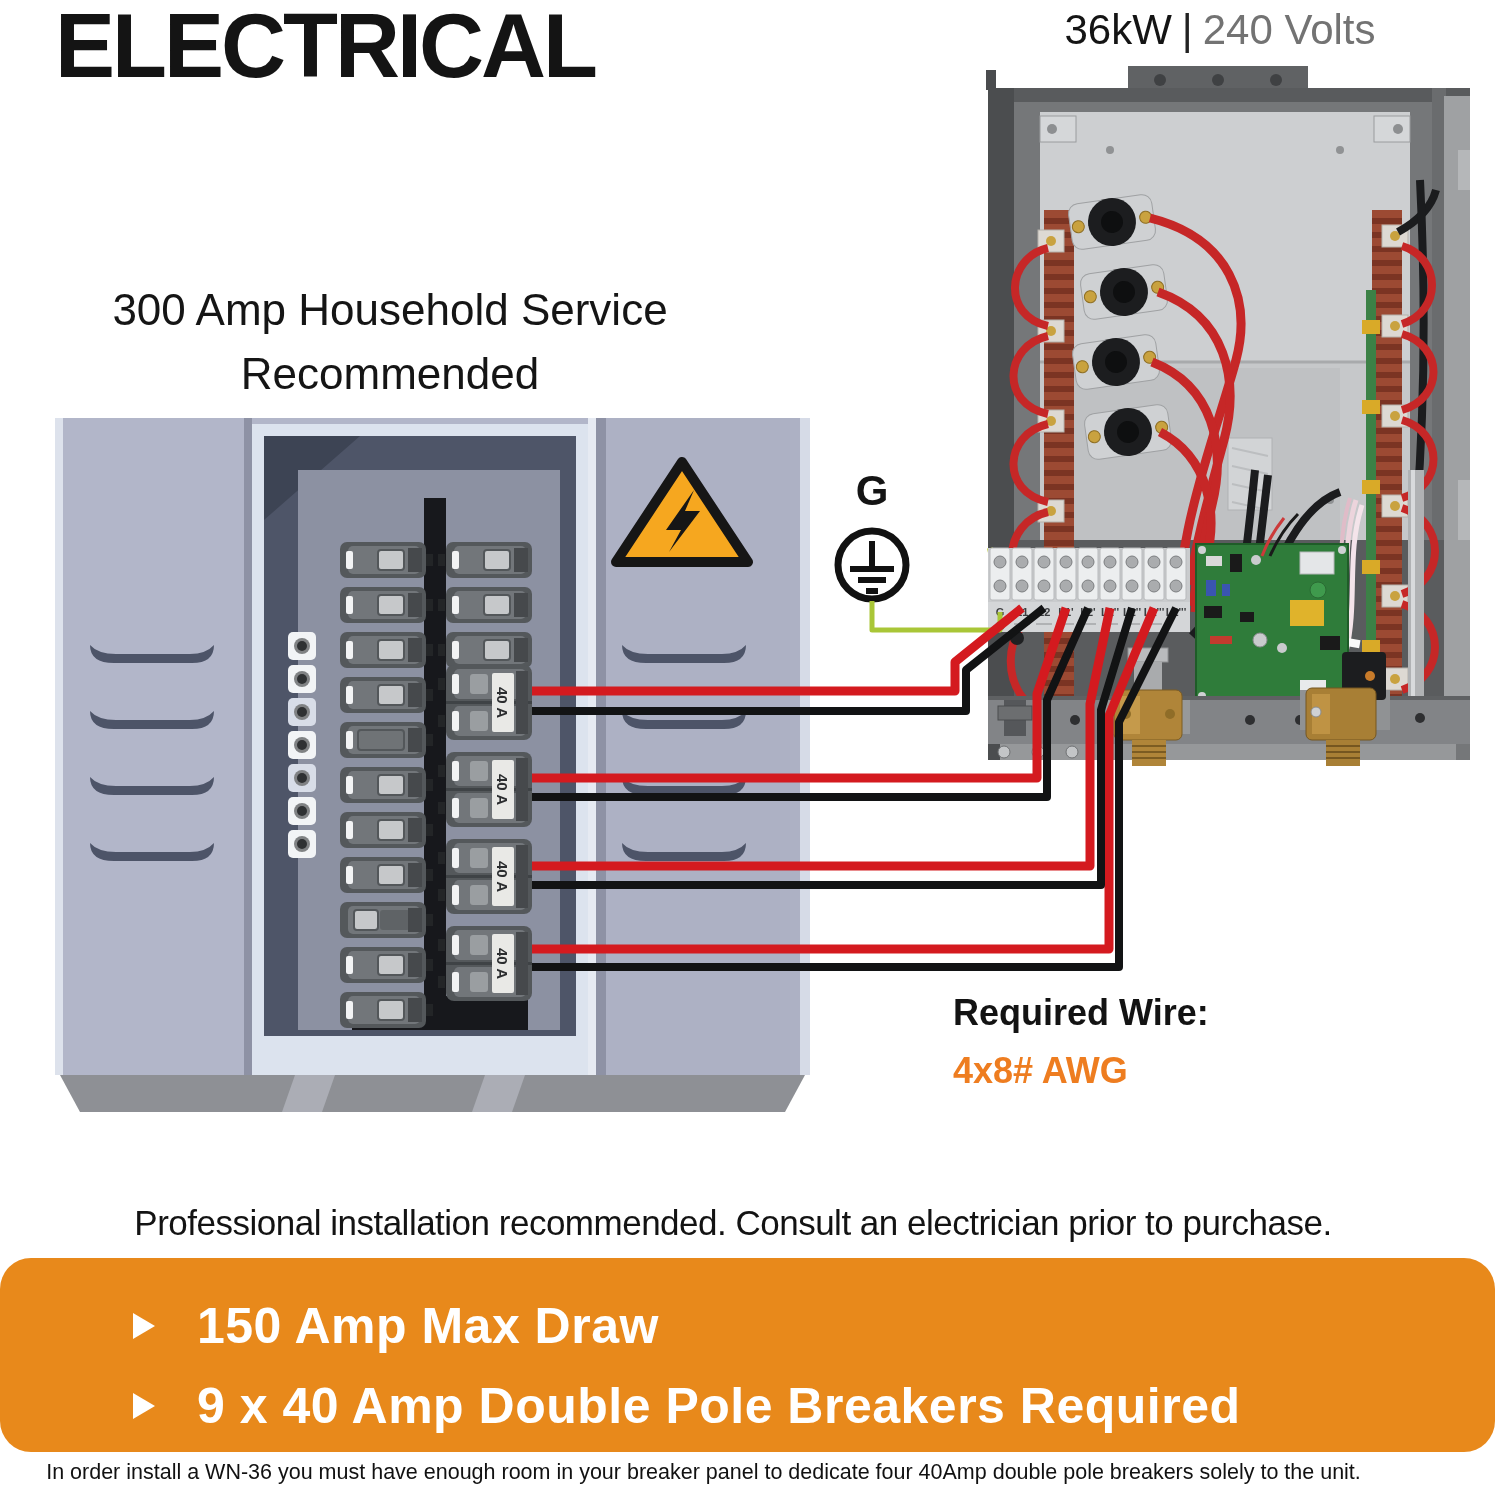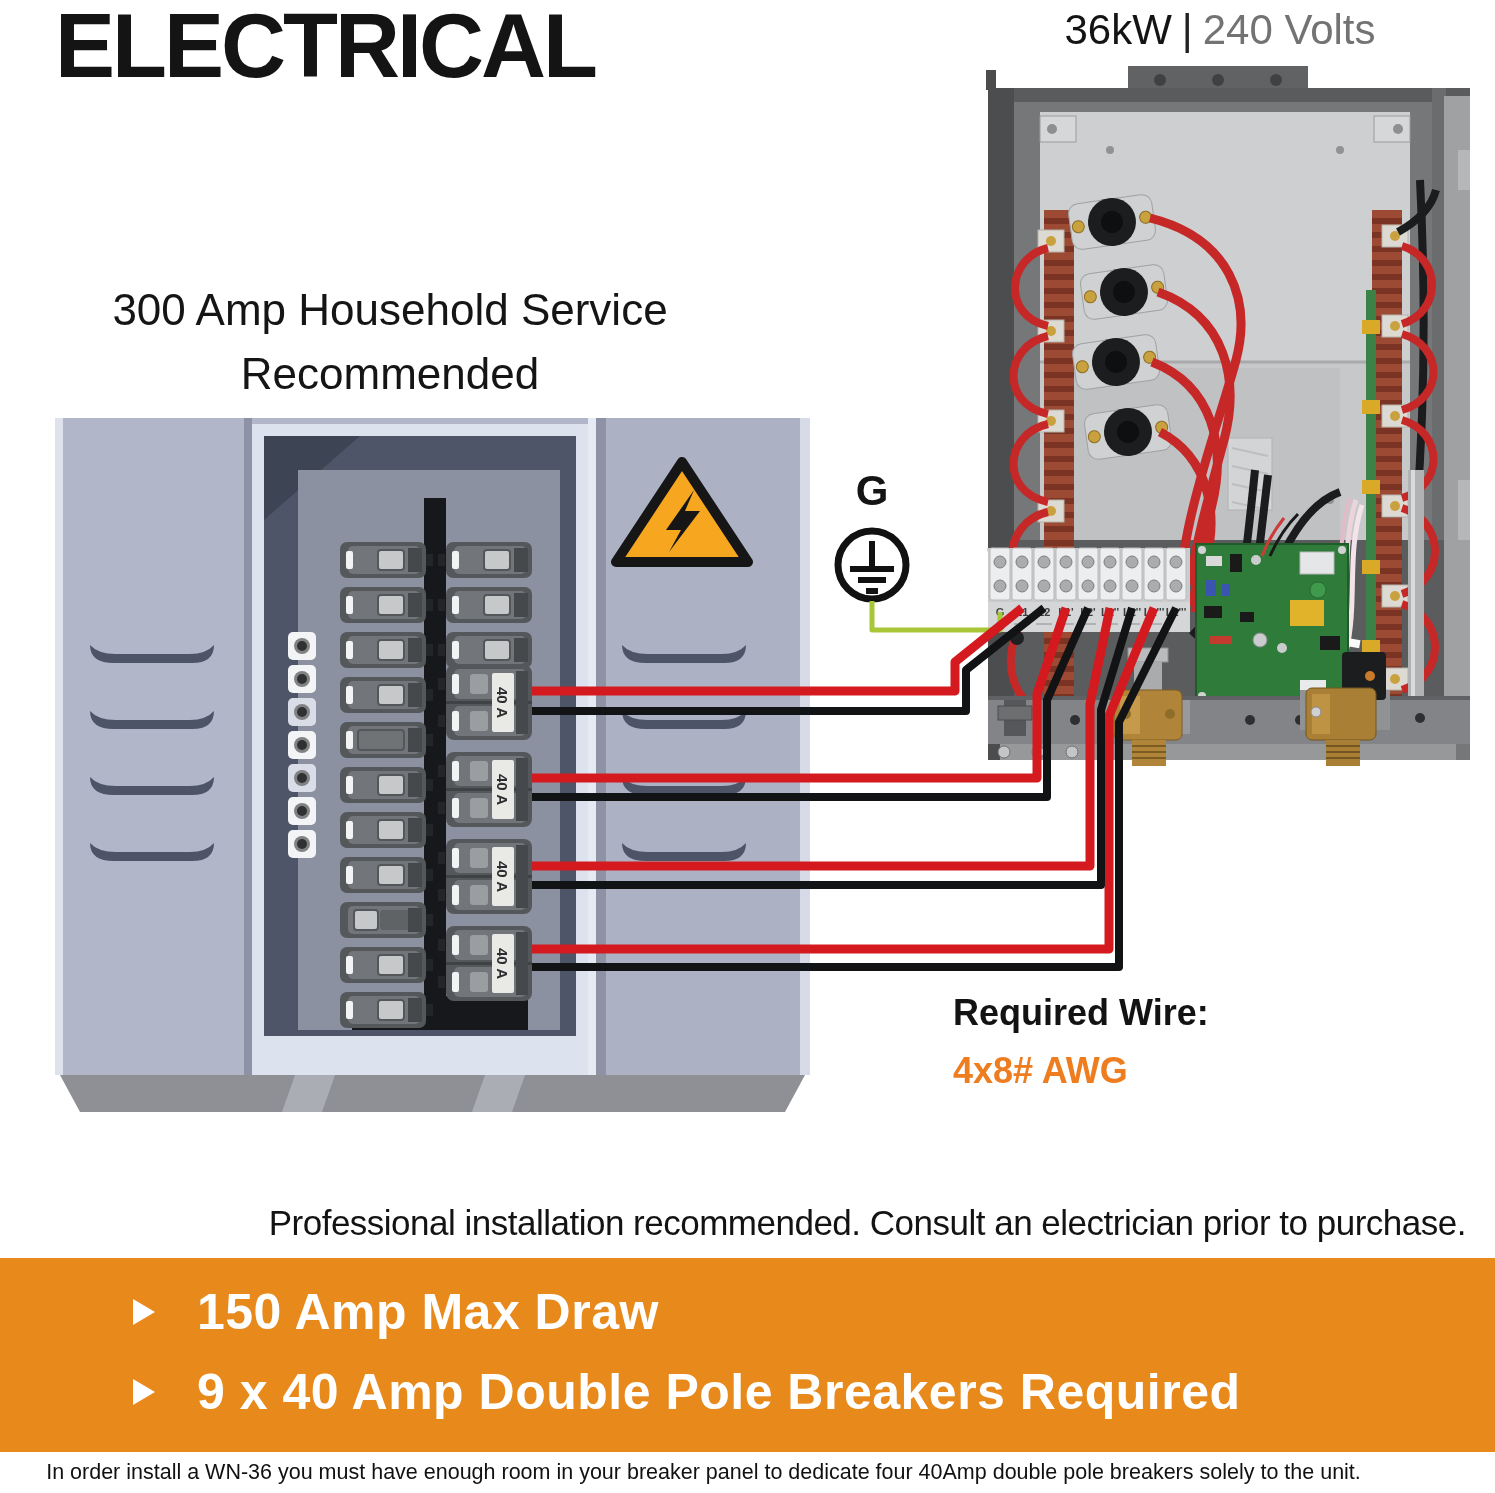--- a/index.html
+++ b/index.html
@@ -9,24 +9,24 @@
   .title{left:55px;top:-6px;font-size:90px;font-weight:800;letter-spacing:-3px;
          line-height:104px;color:#141414;}
   .subtitle{left:90px;top:278px;width:600px;text-align:center;font-size:44px;
             font-weight:500;color:#151515;line-height:64px;}
   .spec{left:1040px;top:6px;width:360px;text-align:center;font-size:42px;font-weight:500;color:#141414;}
   .spec .divider{font-weight:300;padding:0 10px;color:#222;}
   .spec .volts{color:#737373;text-align:right;}
   .reqwire{left:953px;top:992px;}
   .reqwire .l1{font-size:36px;font-weight:700;color:#131313;}
   .reqwire .l2{font-size:36px;font-weight:700;color:#EE7D20;margin-top:16px;}
-  .pronote{left:0;top:1203px;width:1466px;text-align:right;font-size:35px;
+  .pronote{left:0;top:1203px;width:1466px;text-align:center;font-size:35px;
            font-weight:500;color:#131313;letter-spacing:-0.5px;}
   .banner{left:0;top:1258px;width:1495px;height:194px;background:#E8891B;
-          box-sizing:border-box;padding:26px 0 0 133px;}
+          box-sizing:border-box;padding:40px 0 0 133px;border-radius:31px;}
   .brow{display:flex;align-items:center;margin-bottom:25px;height:55px;}
   .tri{width:0;height:0;border-left:22px solid #ffffff;border-top:13px solid transparent;
        border-bottom:13px solid transparent;margin-right:42px;}
   .btext{font-size:50px;font-weight:700;color:#ffffff;letter-spacing:0.5px;}
   .fineprint{left:0;top:1460px;width:1407px;text-align:center;font-size:21.5px;
              font-weight:500;color:#111111;}
   svg text{font-family:"Liberation Sans", sans-serif;}
 </style>
 </head>
 <body>

